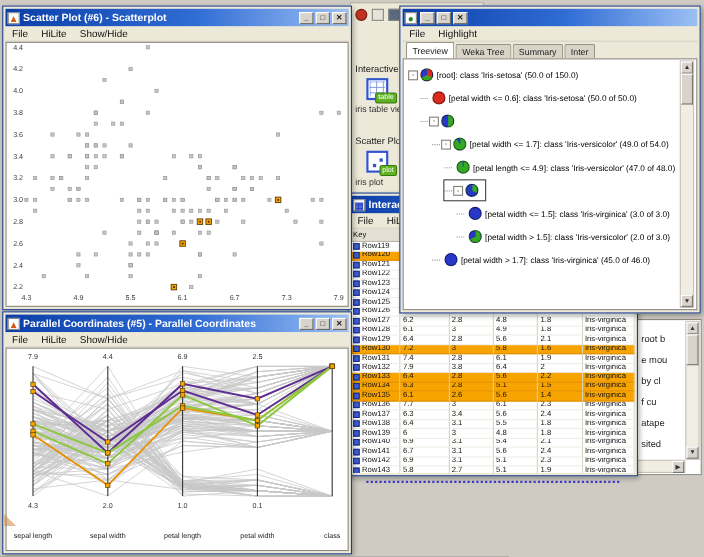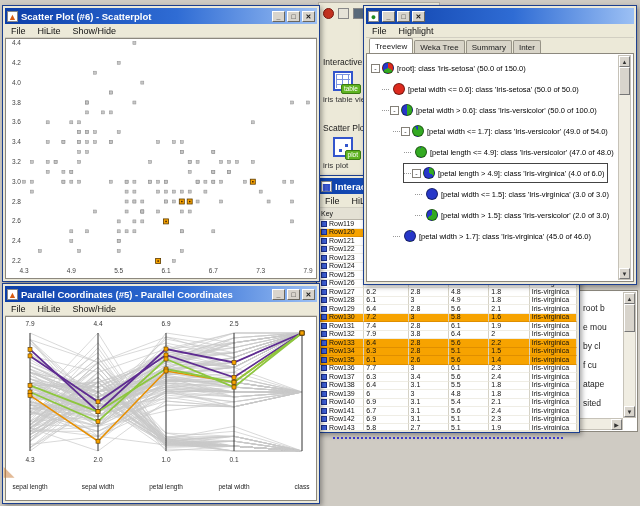--- a/index.html
+++ b/index.html
@@ -483,39 +483,37 @@
           <div class="tree-node" style="top: 26px; left: 15px;">
             <span class="dots"></span>
             <span class="handle-sp"></span>
             <span class="pie" style="background: rgb(220, 42, 30);"></span>
             <span class="node-text">[petal width &lt;= 0.6]: class 'Iris-setosa' (50.0 of 50.0)</span>
           </div>
           <div class="tree-node" style="top: 47px; left: 15px;">
             <span class="dots"></span>
             <span class="handle">-</span>
             <span class="pie" style="background: conic-gradient(rgb(51, 170, 34) 0deg, rgb(51, 170, 34) 180deg, rgb(39, 55, 200) 180deg, rgb(39, 55, 200) 360deg);"></span>
-            <span class="node-text">[petal width &gt; 0.6]: class 'Iris-versicolor' (50.0 of 100.0)</span>
           </div>
           <div class="tree-node" style="top: 68px; left: 26px;">
             <span class="dots"></span>
             <span class="handle">-</span>
             <span class="pie" style="background: conic-gradient(rgb(51, 170, 34) 0deg, rgb(51, 170, 34) 326.7deg, rgb(39, 55, 200) 326.7deg, rgb(39, 55, 200) 360deg);"></span>
             <span class="node-text">[petal width &lt;= 1.7]: class 'Iris-versicolor' (49.0 of 54.0)</span>
           </div>
           <div class="tree-node" style="top: 89px; left: 37px;">
             <span class="dots"></span>
             <span class="handle-sp"></span>
             <span class="pie" style="background: conic-gradient(rgb(51, 170, 34) 0deg, rgb(51, 170, 34) 352.5deg, rgb(39, 55, 200) 352.5deg, rgb(39, 55, 200) 360deg);"></span>
             <span class="node-text">[petal length &lt;= 4.9]: class 'Iris-versicolor' (47.0 of 48.0)</span>
           </div>
           <div class="tree-node sel" style="top: 110px; left: 37px;">
             <span class="dots"></span>
             <span class="handle">-</span>
             <span class="pie" style="background: conic-gradient(rgb(51, 170, 34) 0deg, rgb(51, 170, 34) 120deg, rgb(39, 55, 200) 120deg, rgb(39, 55, 200) 360deg);"></span>
-            <span class="node-text">[petal length &gt; 4.9]: class 'Iris-virginica' (4.0 of 6.0)</span>
           </div>
           <div class="tree-node" style="top: 131px; left: 48px;">
             <span class="dots"></span>
             <span class="handle-sp"></span>
             <span class="pie" style="background: rgb(39, 55, 200);"></span>
             <span class="node-text">[petal width &lt;= 1.5]: class 'Iris-virginica' (3.0 of 3.0)</span>
           </div>
           <div class="tree-node" style="top: 152px; left: 48px;">
             <span class="dots"></span>
             <span class="handle-sp"></span>

